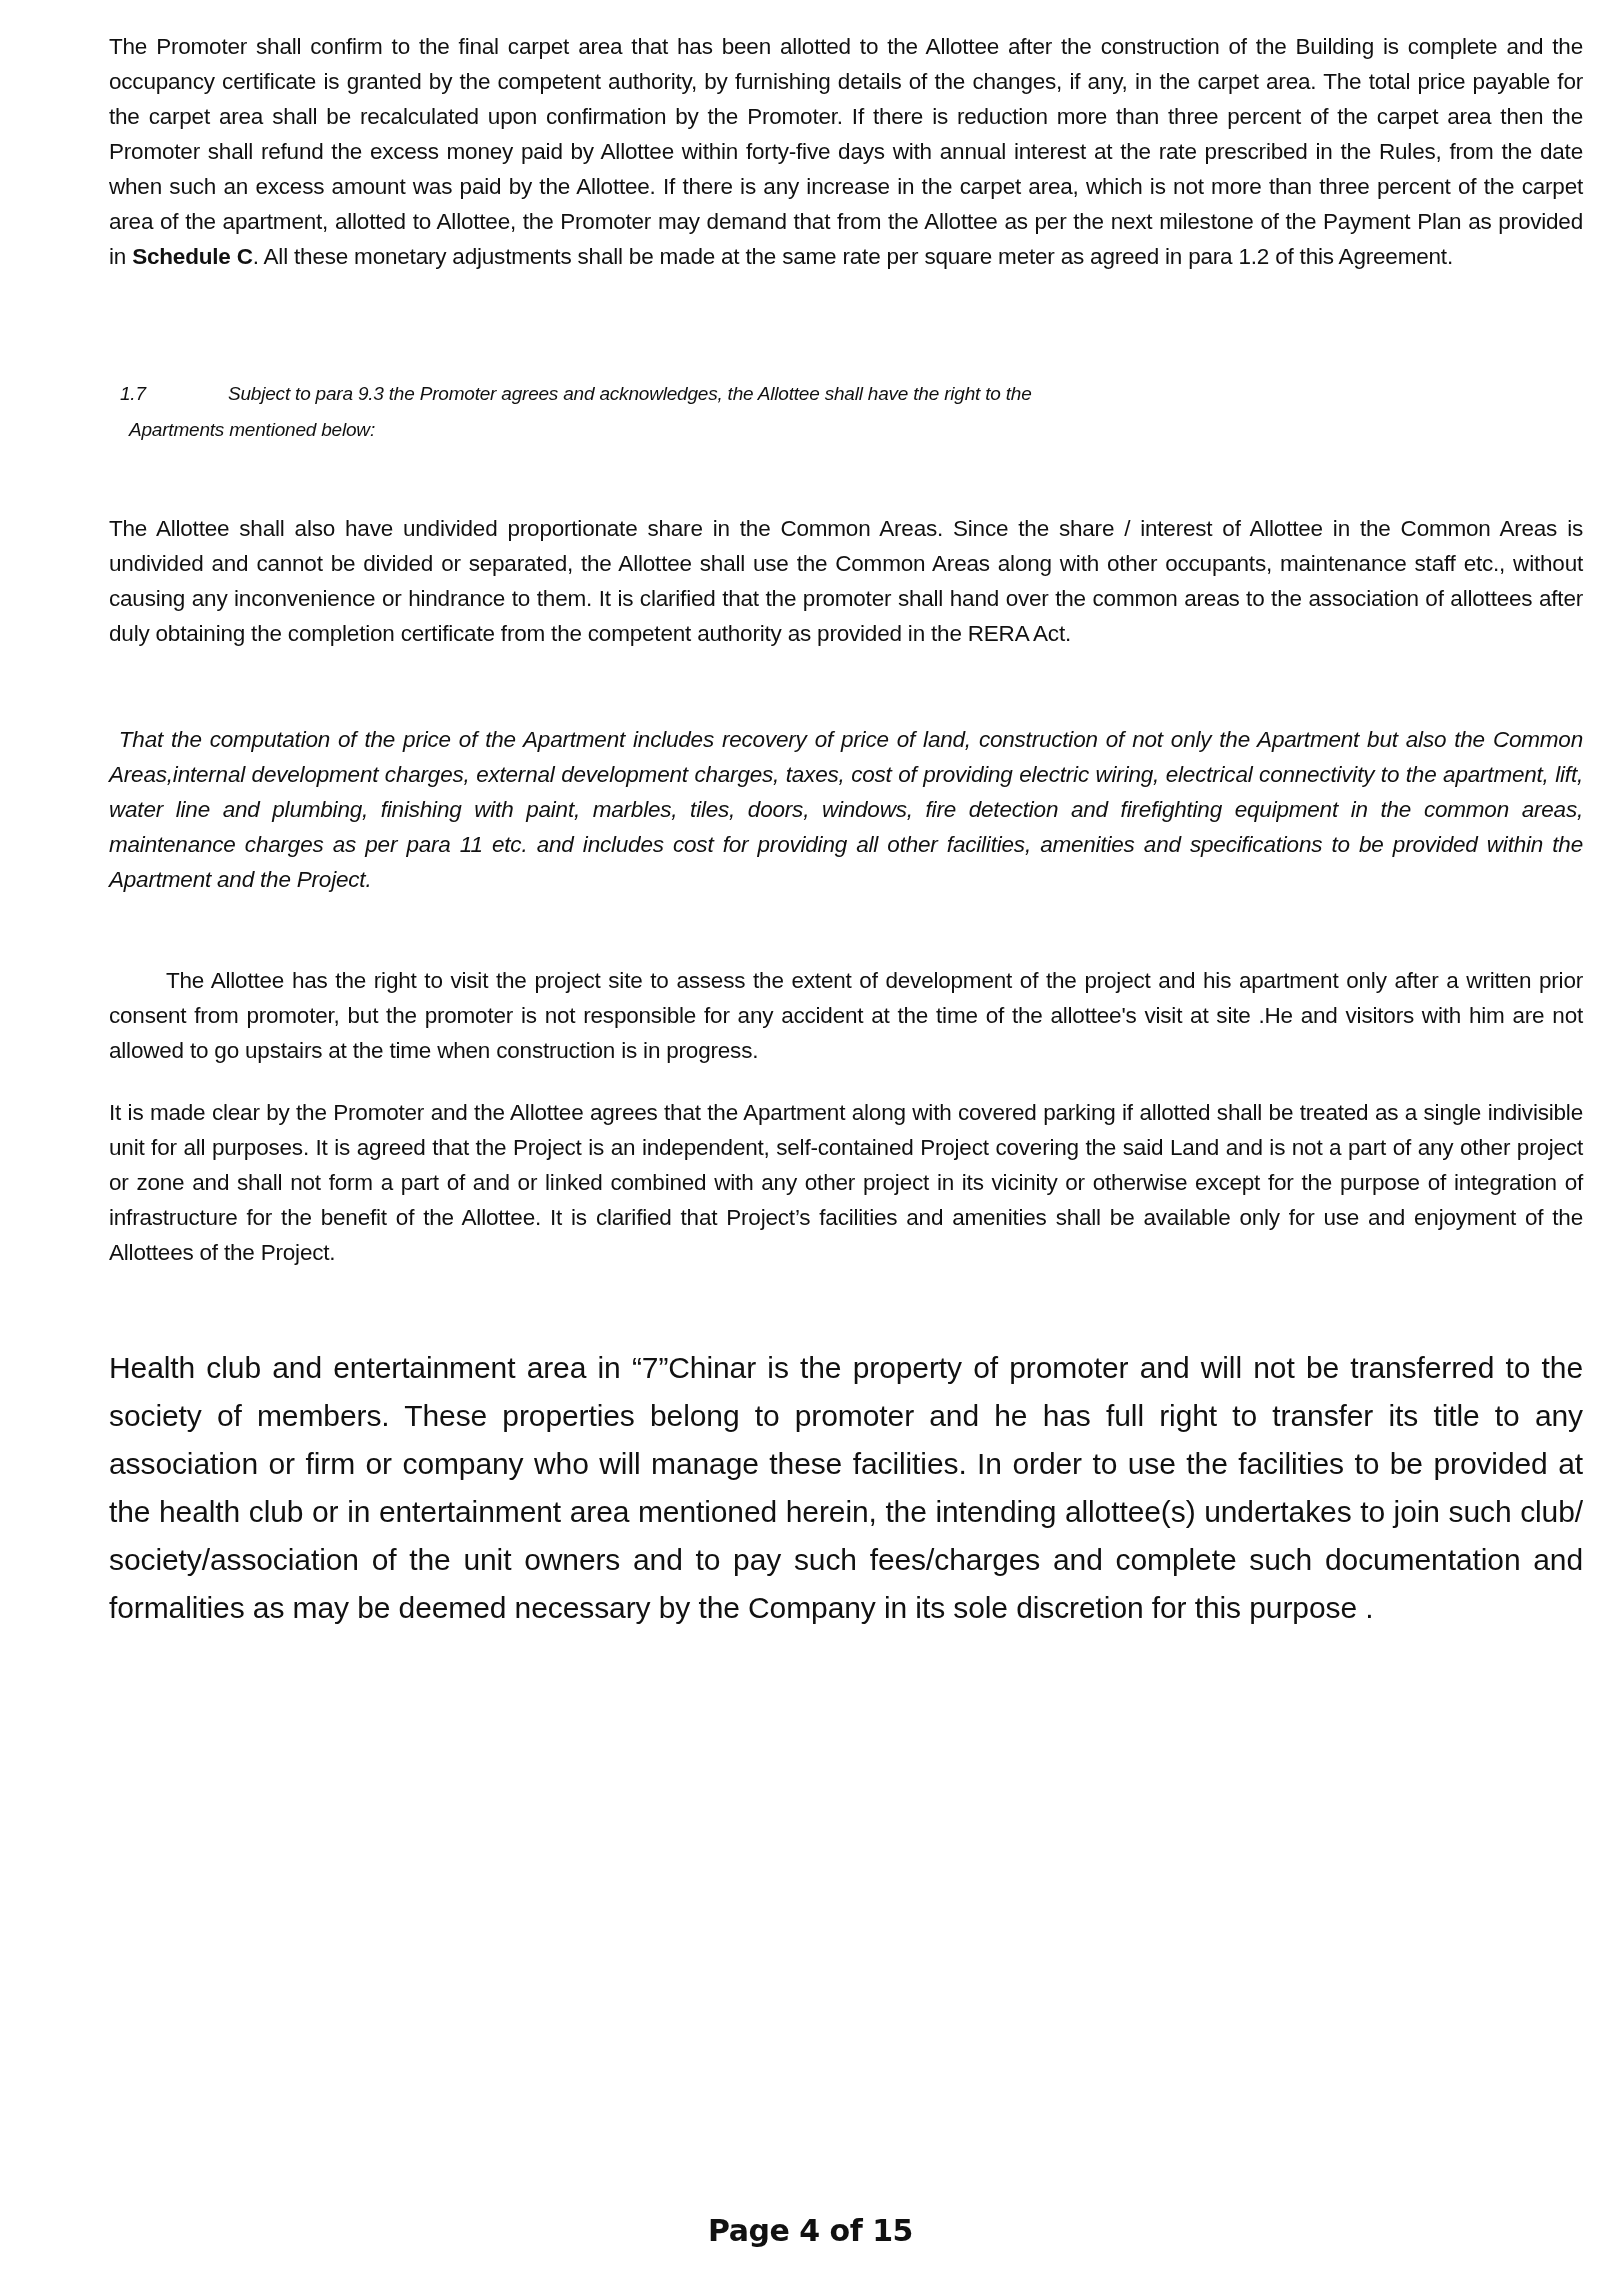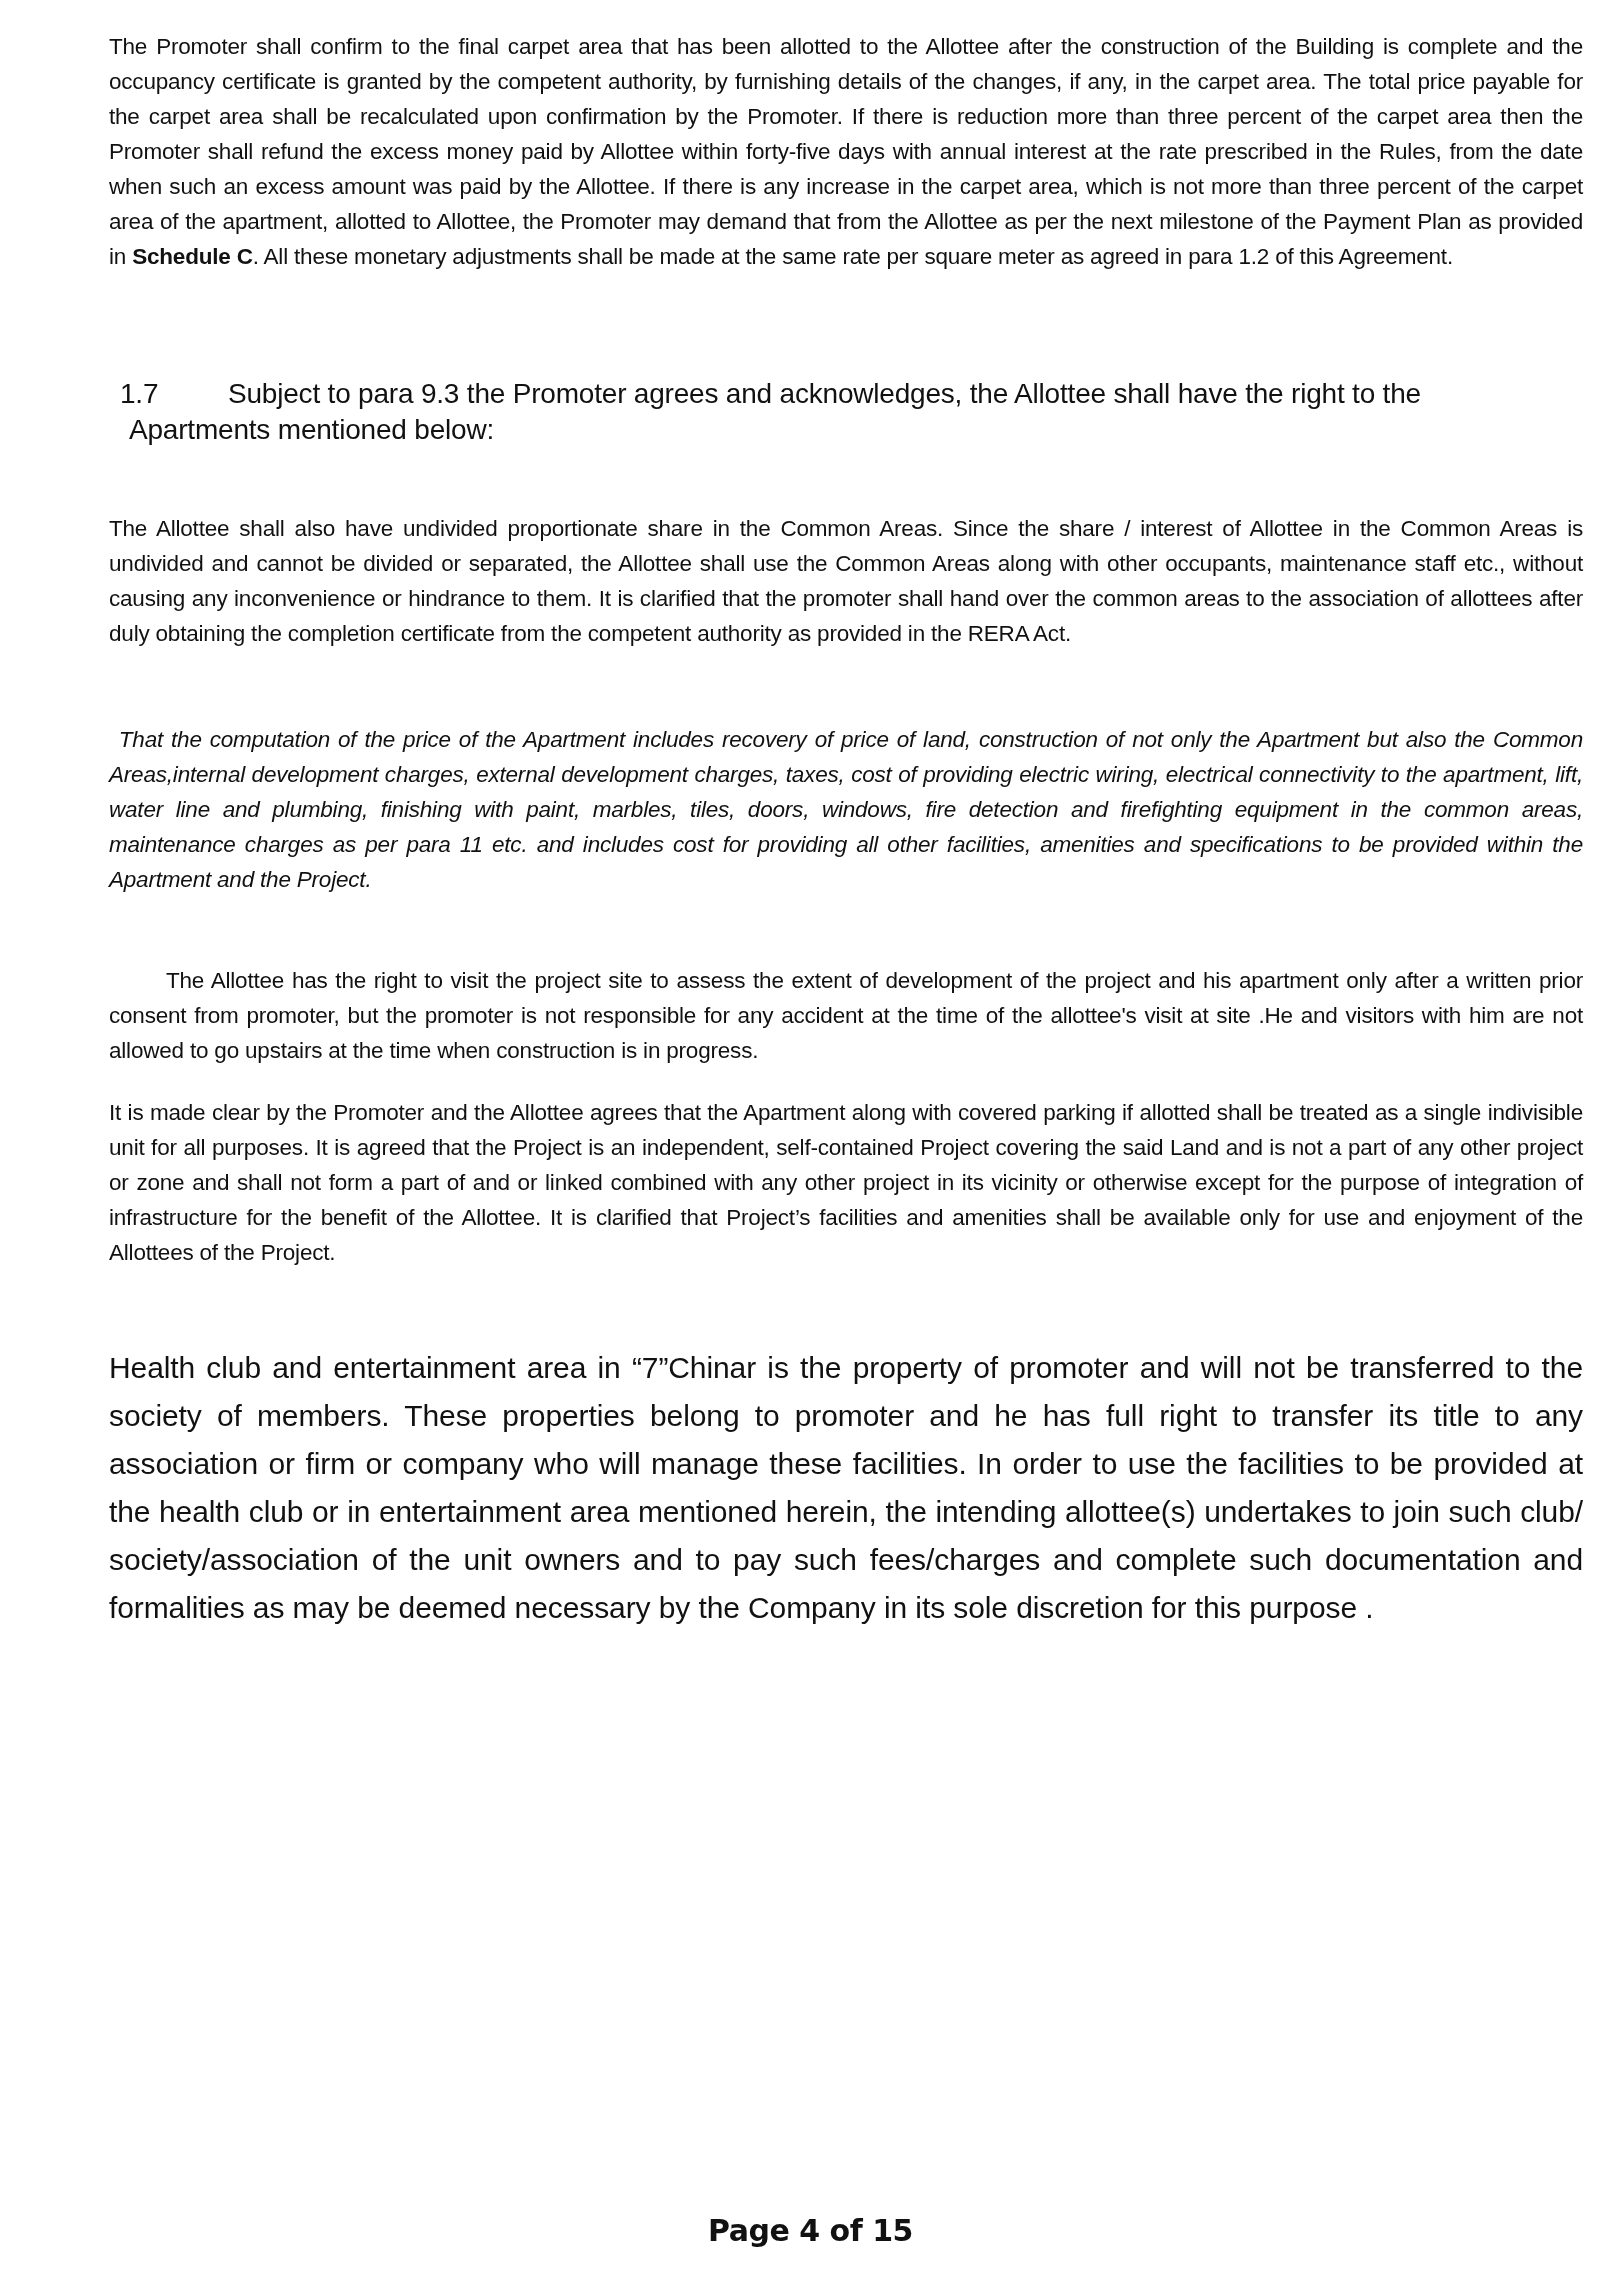--- a/index.html
+++ b/index.html
@@ -1,19 +1,19 @@
 <!DOCTYPE html>
 <html><head>
 <meta charset="utf-8">
 <style>
   html, body { margin: 0; padding: 0; background: #ffffff; }
   body { width: 1621px; height: 2293px; position: relative; overflow: hidden; color: #111; font-family: "Liberation Sans", sans-serif; }
   .page { position: absolute; left: 0; top: 0; width: 1621px; height: 2293px; background: #fff; }
   .para { position: absolute; left: 109px; width: 1474px; font-size: 22.5px; line-height: 35px; text-align: justify; margin: 0; letter-spacing: -0.2px; }
-  .line { display: block; position: absolute; left: 109px; font-size: 28px; line-height: 35px; white-space: nowrap; letter-spacing: -0.2px; }
+  .line { display: block; position: absolute; left: 109px; font-size: 19px; line-height: 35px; white-space: nowrap; letter-spacing: -0.2px; font-style: italic; }
   .p1 { top: 29px; }
   .l17 { top: 376px; left: 120px; }
   .l17 .num { display: inline-block; width: 108px; }
   .l17b { top: 412px; margin-left: 20px; }
   .l17c { top: 447px; left: 123px; }
   .p3 { top: 511px; }
   .p4 { top: 722px; text-indent: 9.8px; font-style: italic; }
   .p5 { top: 963px; text-indent: 57px; }
   .p6 { top: 1095px; }
   .p7 { top: 1344px; font-size: 30px; line-height: 48px; letter-spacing: -0.1px; }

